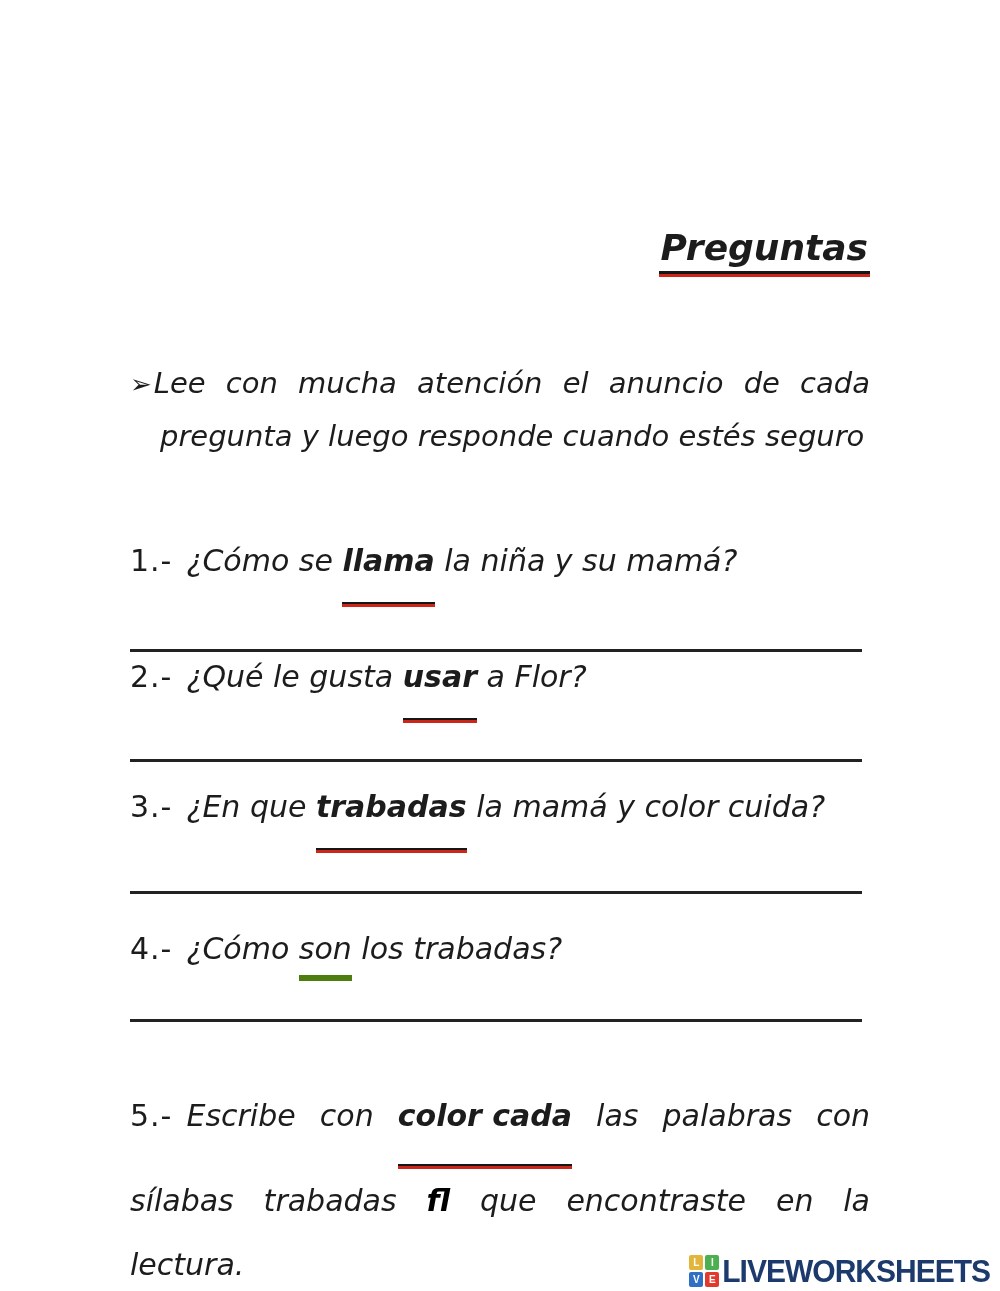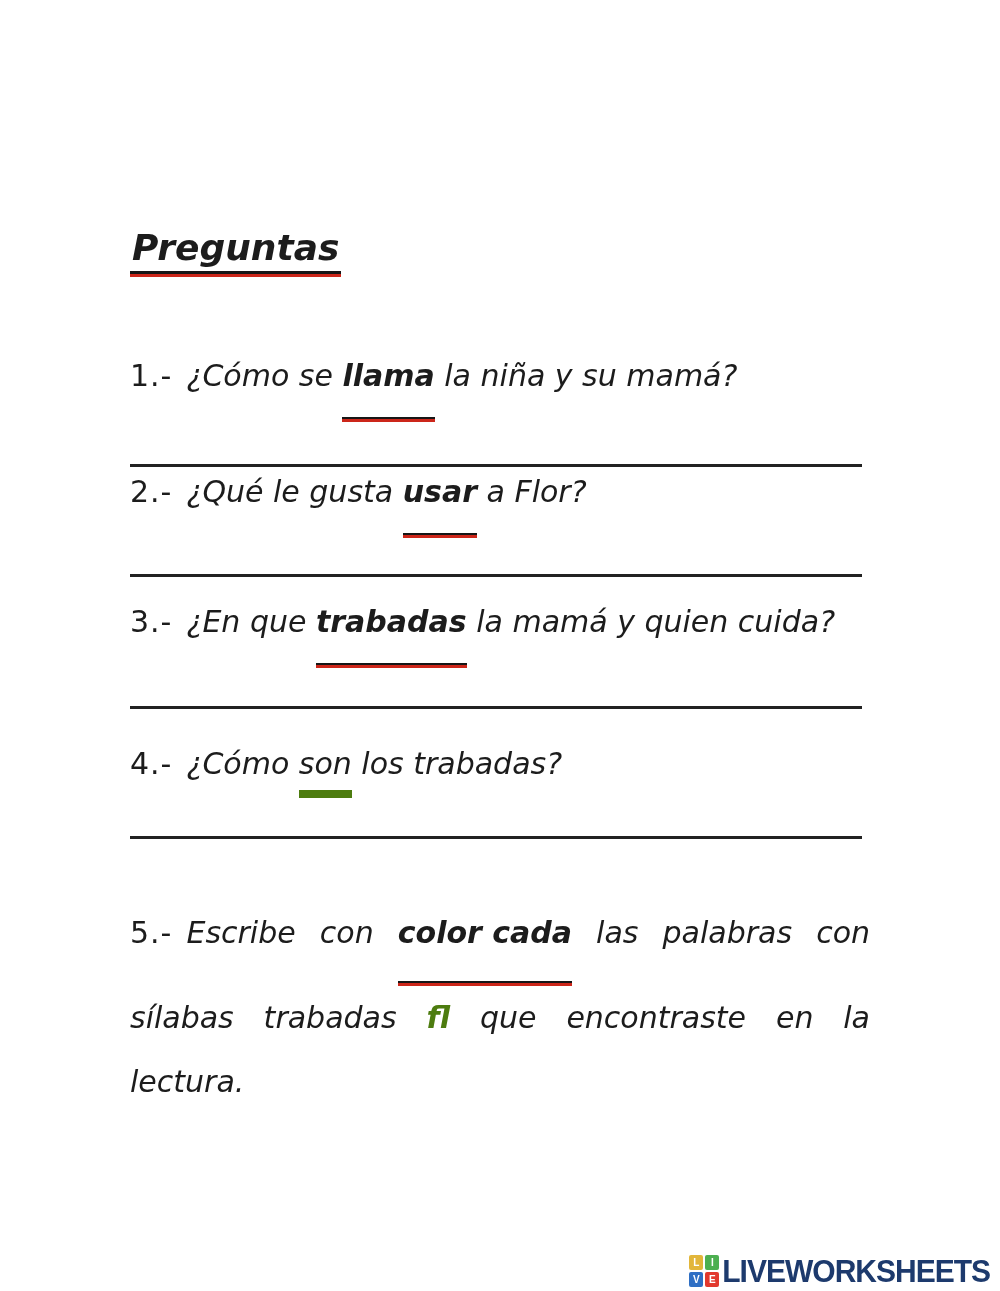--- a/index.html
+++ b/index.html
@@ -11,21 +11,21 @@
     background: #ffffff;
     overflow: hidden;
     font-family: "DejaVu Sans", sans-serif;
     color: #1c1c1c;
   }
   .content { padding: 0 130px; }
 
   
   .title-wrap {
     padding-top: 226px;
-    text-align: left;
+    text-align: right;
   }
   .title-outer {
     display: inline-block;
     border-bottom: 3px solid #cc261a;
   }
   .title-inner {
     display: inline-block;
     font-style: italic;
     font-weight: bold;
     font-size: 36px;
@@ -66,25 +66,25 @@
     display: inline-block;
     border-bottom: 3px solid #cc261a;
   }
   .kw-bold-dbl > span {
     display: inline-block;
     border-bottom: 2px solid #161616;
     padding-bottom: 16px;
   }
   .kw-red-underline {
     display: inline-block;
-    border-bottom: 8px solid #4d7c0f;
+    border-bottom: 6px solid #4d7c0f;
     padding-bottom: 1px;
   }
   .kw-red-text {
-    color: #4d7c0f;
+    color: #000000;
     font-weight: bold;
   }
 
   .answer-line {
     border-bottom: 3px solid #222222;
     height: 0;
     width: 732px;
   }
 
   #q1 { margin-top: 74px; }
@@ -138,28 +138,29 @@
 </head>
 <body>
 
 <div class="sheet">
   <div class="content">
 
     <div class="title-wrap">
       <span class="title-outer"><span class="title-inner">Preguntas</span></span>
     </div>
 
+    <p class="instruction"><span class="bullet">➢</span><span>Lee con mucha atención el anuncio de cada pregunta y luego responde cuando estés seguro</span></p>
 
     <p class="question" id="q1"><span class="q-num">1.-</span><span>¿Cómo se </span><span class="kw-bold-dbl"><span>llama</span></span><span> la niña y su mamá?</span></p>
     <div class="answer-line" id="line1"></div>
 
     <p class="question" id="q2"><span class="q-num">2.-</span><span>¿Qué le gusta </span><span class="kw-bold-dbl"><span>usar</span></span><span> a Flor?</span></p>
     <div class="answer-line" id="line2"></div>
 
-    <p class="question" id="q3"><span class="q-num">3.-</span><span>¿En que </span><span class="kw-bold-dbl"><span>trabadas</span></span><span> la mamá y quien cuida?</span></p>
+    <p class="question" id="q3"><span class="q-num">3.-</span><span>¿En que </span><span class="kw-bold-dbl"><span>trabadas</span></span><span> la mamá y color cuida?</span></p>
     <div class="answer-line" id="line3"></div>
 
     <p class="question" id="q4"><span class="q-num">4.-</span><span>¿Cómo </span><span class="kw-red-underline">son</span><span> los trabadas?</span></p>
     <div class="answer-line" id="line4"></div>
 
     <p class="question" id="q5"><span class="q-num">5.-</span><span>Escribe con </span><span class="kw-bold-dbl"><span>color cada</span></span><span> las palabras con sílabas trabadas </span><span class="kw-red-text">fl</span><span> que encontraste en la lectura.</span></p>
 
   </div>
 
   <div class="footer-logo">

